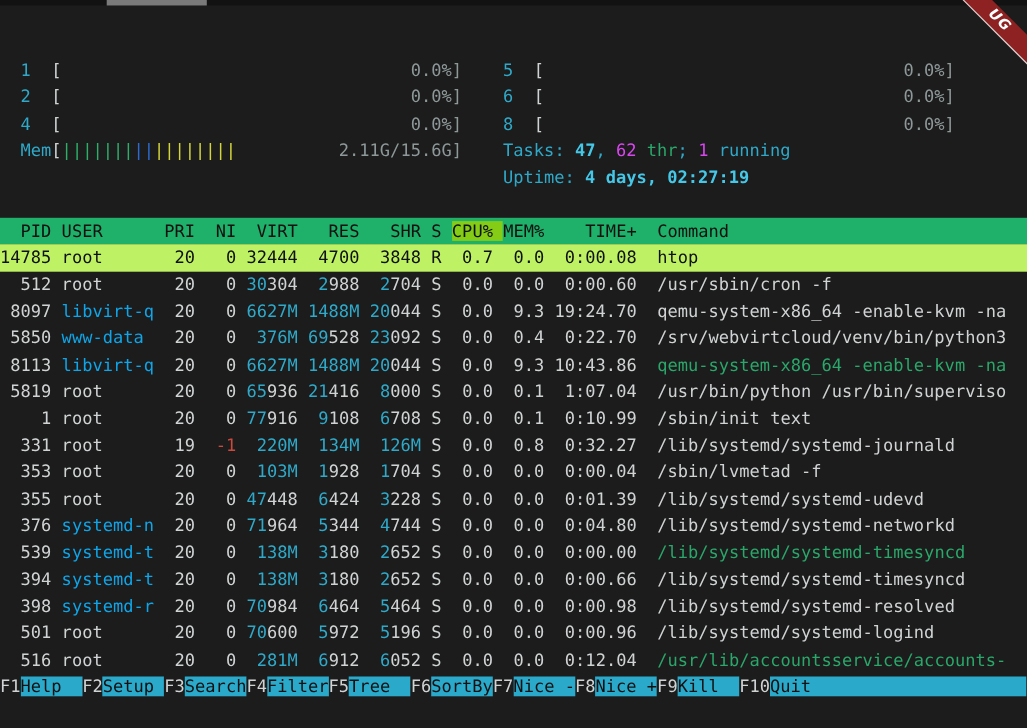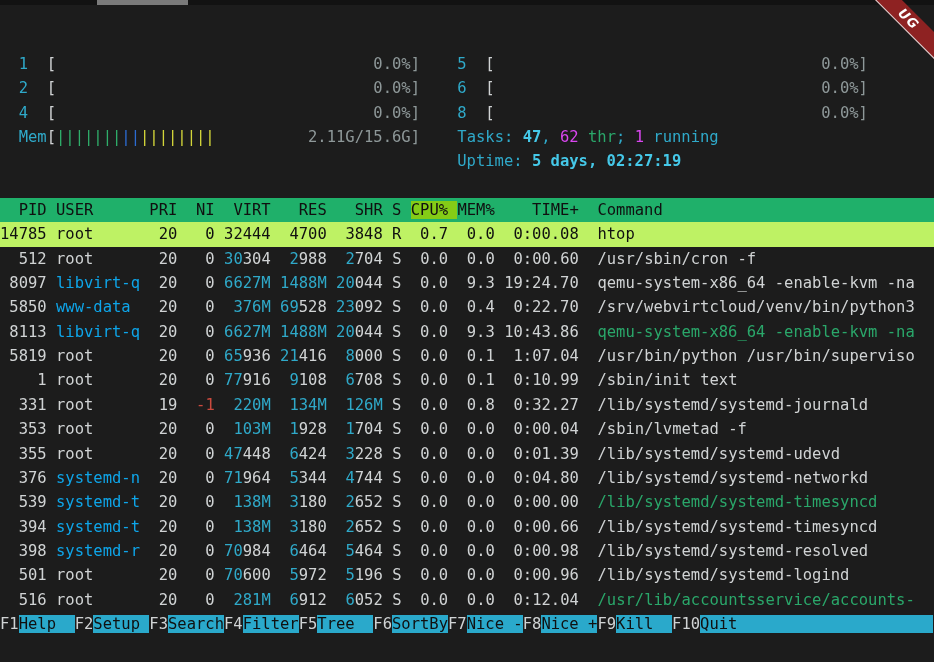--- a/index.html
+++ b/index.html
@@ -35,21 +35,21 @@
 <body>
 
 <div id="screen">
   <div id="topstrip"></div>
   <div id="tabfrag"></div>
   <div id="term">
       <div class="line"><span class="cy">  1  </span><span class="fg">[</span><span class="gray">                                  0.0%</span><span class="gray">]</span><span>    </span><span class="cy">5  </span><span class="fg">[</span><span class="gray">                                   0.0%</span><span class="gray">]</span></div>
       <div class="line"><span class="cy">  2  </span><span class="fg">[</span><span class="gray">                                  0.0%</span><span class="gray">]</span><span>    </span><span class="cy">6  </span><span class="fg">[</span><span class="gray">                                   0.0%</span><span class="gray">]</span></div>
       <div class="line"><span class="cy">  4  </span><span class="fg">[</span><span class="gray">                                  0.0%</span><span class="gray">]</span><span>    </span><span class="cy">8  </span><span class="fg">[</span><span class="gray">                                   0.0%</span><span class="gray">]</span></div>
       <div class="line"><span>  </span><span class="cy">Mem</span><span class="fg">[</span><span class="pg">|||||||</span><span class="pb">||</span><span class="py">||||||||</span><span>          </span><span class="gray">2.11G/15.6G</span><span class="gray">]</span><span>    </span><span class="cy">Tasks: </span><span class="cyb">47</span><span class="cy">, </span><span class="grb">62</span><span class="gr"> thr</span><span class="cy">; </span><span class="grb">1</span><span class="cy"> running</span></div>
-      <div class="line"><span>                                                 </span><span class="cy">Uptime: </span><span class="cyb">5 days, 02:27:19</span></div>
+      <div class="line"><span>                                                 </span><span class="cy">Uptime: </span><span class="cyb">4 days, 02:27:19</span></div>
       <div class="line"></div>
       <div class="line hdr"><span class="k">  PID</span><span class="k"> </span><span class="k">USER     </span><span class="k"> </span><span class="k">PRI</span><span class="k"> </span><span class="k"> NI</span><span class="k"> </span><span class="k"> VIRT</span><span class="k"> </span><span class="k">  RES</span><span class="k"> </span><span class="k">  SHR</span><span class="k"> </span><span class="k">S</span><span class="k"> </span><span class="k sortbg">CPU% </span><span class="k">MEM%</span><span class="k"> </span><span class="k">   TIME+</span><span class="k">  </span><span class="k">Command</span><span class="k">                             </span></div>
       <div class="line sel"><span class="k">14785</span><span class="k"> </span><span class="k">root     </span><span class="k"> </span><span class="k"> 20</span><span class="k"> </span><span class="k">  0</span><span class="k"> </span><span class="k">32444</span><span class="k"> </span><span class="k"> </span><span class="k">4700</span><span class="k"> </span><span class="k"> </span><span class="k">3848</span><span class="k"> </span><span class="k">R</span><span class="k"> </span><span class="k"> 0.7</span><span class="k"> </span><span class="k"> 0.0</span><span class="k"> </span><span class="k"> 0:00.08</span><span class="k">  </span><span class="k">htop</span></div>
       <div class="line"><span class="fg">  512</span><span class="fg"> </span><span class="fg">root     </span><span class="fg"> </span><span class="fg"> 20</span><span class="fg"> </span><span class="fg">  0</span><span class="fg"> </span><span class="cy">30</span><span class="fg">304</span><span class="fg"> </span><span class="fg"> </span><span class="cy">2</span><span class="fg">988</span><span class="fg"> </span><span class="fg"> </span><span class="cy">2</span><span class="fg">704</span><span class="fg"> </span><span class="fg">S</span><span class="fg"> </span><span class="fg"> 0.0</span><span class="fg"> </span><span class="fg"> 0.0</span><span class="fg"> </span><span class="fg"> 0:00.60</span><span class="fg">  </span><span class="fg">/usr/sbin/cron -f</span></div>
       <div class="line"><span class="fg"> 8097</span><span class="fg"> </span><span class="dim">libvirt-q</span><span class="fg"> </span><span class="fg"> 20</span><span class="fg"> </span><span class="fg">  0</span><span class="fg"> </span><span class="cy">6627M</span><span class="fg"> </span><span class="cy">1488M</span><span class="fg"> </span><span class="cy">20</span><span class="fg">044</span><span class="fg"> </span><span class="fg">S</span><span class="fg"> </span><span class="fg"> 0.0</span><span class="fg"> </span><span class="fg"> 9.3</span><span class="fg"> </span><span class="fg">19:24.70</span><span class="fg">  </span><span class="fg">qemu-system-x86_64 -enable-kvm -na</span></div>
       <div class="line"><span class="fg"> 5850</span><span class="fg"> </span><span class="dim">www-data </span><span class="fg"> </span><span class="fg"> 20</span><span class="fg"> </span><span class="fg">  0</span><span class="fg"> </span><span class="fg"> </span><span class="cy">376M</span><span class="fg"> </span><span class="cy">69</span><span class="fg">528</span><span class="fg"> </span><span class="cy">23</span><span class="fg">092</span><span class="fg"> </span><span class="fg">S</span><span class="fg"> </span><span class="fg"> 0.0</span><span class="fg"> </span><span class="fg"> 0.4</span><span class="fg"> </span><span class="fg"> 0:22.70</span><span class="fg">  </span><span class="fg">/srv/webvirtcloud/venv/bin/python3</span></div>
       <div class="line"><span class="fg"> 8113</span><span class="fg"> </span><span class="dim">libvirt-q</span><span class="fg"> </span><span class="fg"> 20</span><span class="fg"> </span><span class="fg">  0</span><span class="fg"> </span><span class="cy">6627M</span><span class="fg"> </span><span class="cy">1488M</span><span class="fg"> </span><span class="cy">20</span><span class="fg">044</span><span class="fg"> </span><span class="fg">S</span><span class="fg"> </span><span class="fg"> 0.0</span><span class="fg"> </span><span class="fg"> 9.3</span><span class="fg"> </span><span class="fg">10:43.86</span><span class="fg">  </span><span class="gr">qemu-system-x86_64 -enable-kvm -na</span></div>
       <div class="line"><span class="fg"> 5819</span><span class="fg"> </span><span class="fg">root     </span><span class="fg"> </span><span class="fg"> 20</span><span class="fg"> </span><span class="fg">  0</span><span class="fg"> </span><span class="cy">65</span><span class="fg">936</span><span class="fg"> </span><span class="cy">21</span><span class="fg">416</span><span class="fg"> </span><span class="fg"> </span><span class="cy">8</span><span class="fg">000</span><span class="fg"> </span><span class="fg">S</span><span class="fg"> </span><span class="fg"> 0.0</span><span class="fg"> </span><span class="fg"> 0.1</span><span class="fg"> </span><span class="fg"> 1:07.04</span><span class="fg">  </span><span class="fg">/usr/bin/python /usr/bin/superviso</span></div>
       <div class="line"><span class="fg">    1</span><span class="fg"> </span><span class="fg">root     </span><span class="fg"> </span><span class="fg"> 20</span><span class="fg"> </span><span class="fg">  0</span><span class="fg"> </span><span class="cy">77</span><span class="fg">916</span><span class="fg"> </span><span class="fg"> </span><span class="cy">9</span><span class="fg">108</span><span class="fg"> </span><span class="fg"> </span><span class="cy">6</span><span class="fg">708</span><span class="fg"> </span><span class="fg">S</span><span class="fg"> </span><span class="fg"> 0.0</span><span class="fg"> </span><span class="fg"> 0.1</span><span class="fg"> </span><span class="fg"> 0:10.99</span><span class="fg">  </span><span class="fg">/sbin/init text</span></div>
       <div class="line"><span class="fg">  331</span><span class="fg"> </span><span class="fg">root     </span><span class="fg"> </span><span class="fg"> 19</span><span class="fg"> </span><span class="fg"> </span><span class="red">-1</span><span class="fg"> </span><span class="fg"> </span><span class="cy">220M</span><span class="fg"> </span><span class="fg"> </span><span class="cy">134M</span><span class="fg"> </span><span class="fg"> </span><span class="cy">126M</span><span class="fg"> </span><span class="fg">S</span><span class="fg"> </span><span class="fg"> 0.0</span><span class="fg"> </span><span class="fg"> 0.8</span><span class="fg"> </span><span class="fg"> 0:32.27</span><span class="fg">  </span><span class="fg">/lib/systemd/systemd-journald</span></div>

